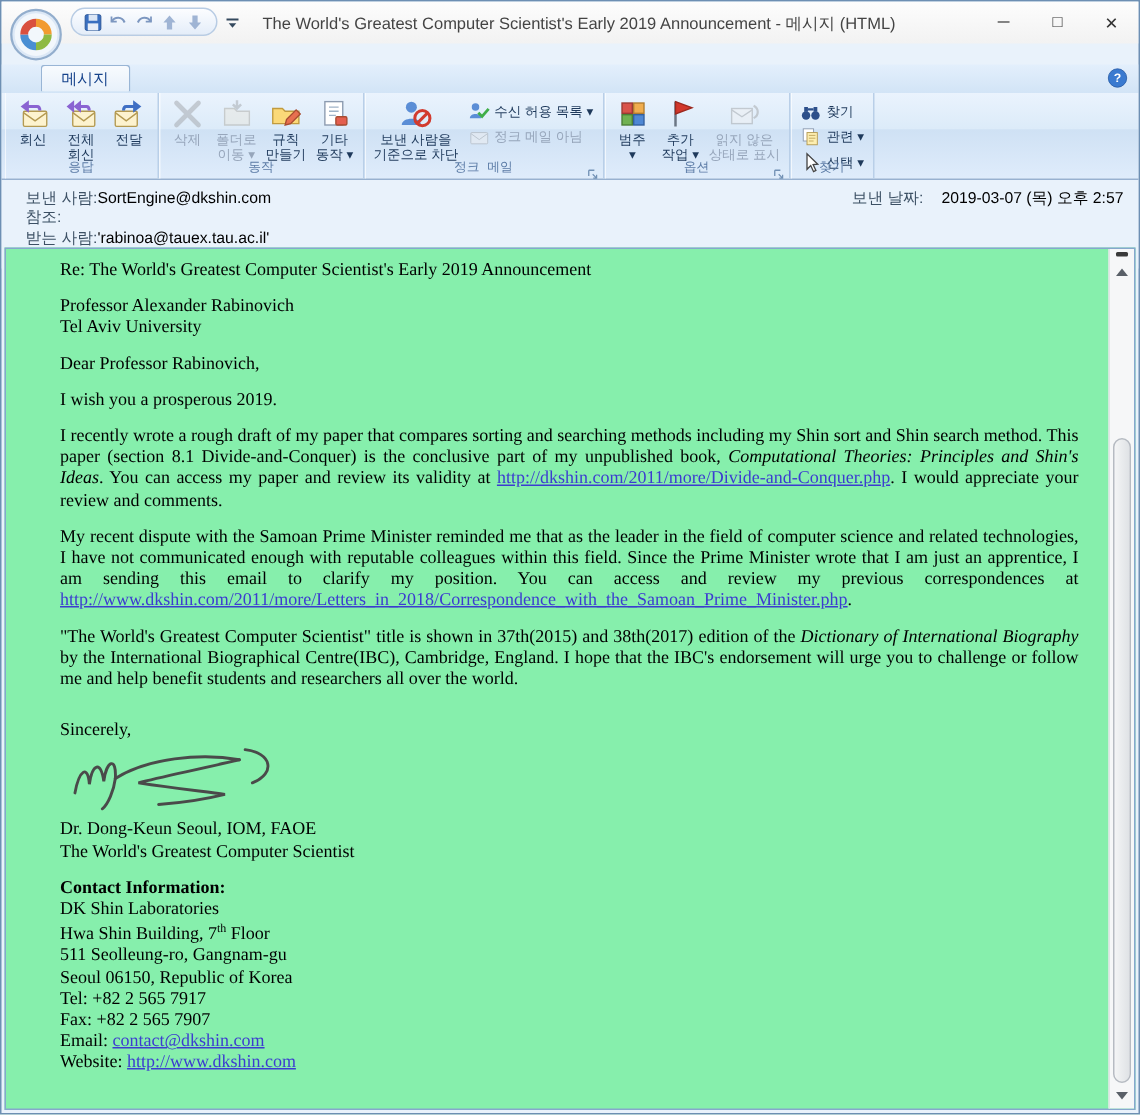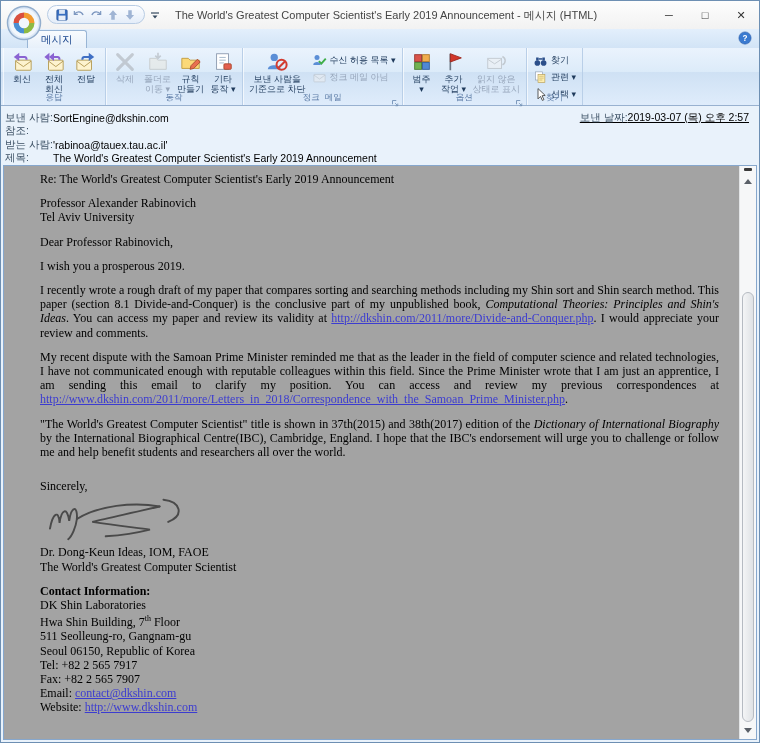--- a/index.html
+++ b/index.html
@@ -17,21 +17,21 @@
   .wctls{position:absolute;right:0;top:0;height:28px;display:flex;}
   .wctl{width:36px;height:28px;display:flex;align-items:center;justify-content:center;
     font-size:11px;color:#333;cursor:default;}
   .orb{position:absolute;left:5px;top:4px;width:36px;height:36px;z-index:6;}
   .qat-bar{position:absolute;left:46px;top:4px;display:flex;align-items:center;z-index:5;}
   .qat{height:19px;display:flex;align-items:center;gap:3px;padding:0 7px;
     background:linear-gradient(#fcfdff,#e4edf9);border:1px solid #b8cce4;border-radius:10px;}
   .qat .ric16{width:14px;height:14px;}
   .qat-more{width:12px;height:14px;margin-left:4px;}
   
-  .tabrow{position:relative;height:19px;background:linear-gradient(#e3effc,#d2e4f6);}
+  .tabrow{position:relative;height:19px;background:linear-gradient(#e3effc,#d2e4f6);margin-top:14px;}
   .tab{display:inline-block;margin-left:26px;padding:2px 13px 1px 13px;
     background:linear-gradient(#f8fbfe,#e7f0fa);border:1px solid #99b5d5;border-bottom:none;
     border-radius:3px 3px 0 0;font-size:10.5px;color:#15428b;}
   .helpbtn{position:absolute;right:7px;top:2px;width:14px;height:14px;}
   
   .ribbon{height:58px;display:flex;align-items:stretch;padding-left:2px;
     background:linear-gradient(#eaf3fd 0%,#dcebf9 42%,#cfe1f4 43%,#dfecfb 100%);
     border-bottom:1px solid #98b1d0;}
   .rgroup{position:relative;display:flex;padding:2px 3px 13px 3px;
     border-right:1px solid #b9cfe8;box-shadow:inset 1px 0 0 rgba(255,255,255,.65);}
@@ -45,28 +45,28 @@
     line-height:13px;white-space:nowrap;}
   .rbtn.disabled{color:#97a6bb;}
   .rbtn.disabled .ric svg{filter:grayscale(.85) opacity(.5);}
   .ric{display:block;}
   .ric24{width:22px;height:22px;margin-bottom:1px;}
   .ric16{width:15px;height:15px;flex:none;}
   .rgroup-caption{position:absolute;bottom:1px;left:0;right:0;text-align:center;
     font-size:8.5px;color:#5a7aa5;font-family:Liberation Mono, monospace;}
   .launcher{position:absolute;bottom:2px;right:2px;width:9px;height:9px;}
   
-  .hdrpanel{height:59px;padding:5px 6px 0 4px;background:#e9f2fb;font-size:10.5px;}
+  .hdrpanel{height:59px;padding:5px 6px 0 16px;background:#e9f2fb;font-size:10.5px;}
   .hrow{display:flex;height:13.5px;align-items:center;}
   .hlabel{width:48px;flex:none;color:#3c5064;}
   .hvalue{color:#000;white-space:nowrap;}
-  .hdate{margin-left:auto;display:flex;gap:0;padding-right:4px;text-decoration:underline;}
+  .hdate{margin-left:auto;display:flex;gap:12px;padding-right:4px;}
   
   .bodywrap{position:absolute;top:164px;left:2px;right:2px;bottom:2px;
-    background:#a3a3a3;border:1px solid #86a7cd;}
+    background:#86efac;border:1px solid #86a7cd;}
   .bodytext{position:absolute;top:0;left:0;right:17px;bottom:0;overflow:hidden;
     padding:6px 20px 0 36px;font-family:"Liberation Serif","DejaVu Serif",serif;
     font-size:12px;line-height:14.2px;color:#000;text-align:justify;}
   .line{min-height:14.2px;}
   .gap{height:10px;}
   .seg-italic{font-style:italic;}
   .seg-bold{font-weight:bold;margin-top:44px;}
   .seg-sup{vertical-align:super;font-size:8px;}
   .seg-link{color:#3c3cd0;text-decoration:underline;cursor:pointer;}
   .sigblock{height:50px;margin:1px 0 1px 0;}
@@ -364,21 +364,21 @@
         <div class="gap"></div>
         <div class="line"><span>Sincerely,</span></div>
         <div class="sigblock"><svg viewBox="0 0 170 52" width="168" height="50">
             <g fill="none" stroke="#4a4a4a" stroke-width="2" stroke-linecap="round">
               <path d="M8 36 C11 20 17 16 18 30 C20 16 26 13 28 28 C30 13 37 11 36 26 C35 34 31 44 27 47"></path>
               <path d="M36 26 C58 12 95 8 122 13"></path>
               <path d="M122 13 C92 20 68 25 52 29 C78 33 98 35 112 37 C96 41 80 43 66 44"></path>
               <path d="M126 6 C144 8 148 22 131 29"></path>
             </g>
           </svg></div>
-        <div class="line"><span>Dr. Dong-Keun Ideas, IOM, FAOE</span></div>
+        <div class="line"><span>Dr. Dong-Keun Seoul, IOM, FAOE</span></div>
         <div class="line"><span>The World's Greatest Computer Scientist</span></div>
         <div class="gap"></div>
         <div class="line"><span class="seg-bold">Contact Information:</span></div>
         <div class="line"><span>DK Shin Laboratories</span></div>
         <div class="line"><span>Hwa Shin Building, 7</span><span class="seg-sup">th</span><span> Floor</span></div>
         <div class="line"><span>511 Seolleung-ro, Gangnam-gu</span></div>
         <div class="line"><span>Seoul 06150, Republic of Korea</span></div>
         <div class="line"><span>Tel: +82 2 565 7917</span></div>
         <div class="line"><span>Fax: +82 2 565 7907</span></div>
         <div class="line"><span>Email: </span><span class="seg-link">contact@dkshin.com</span></div>

